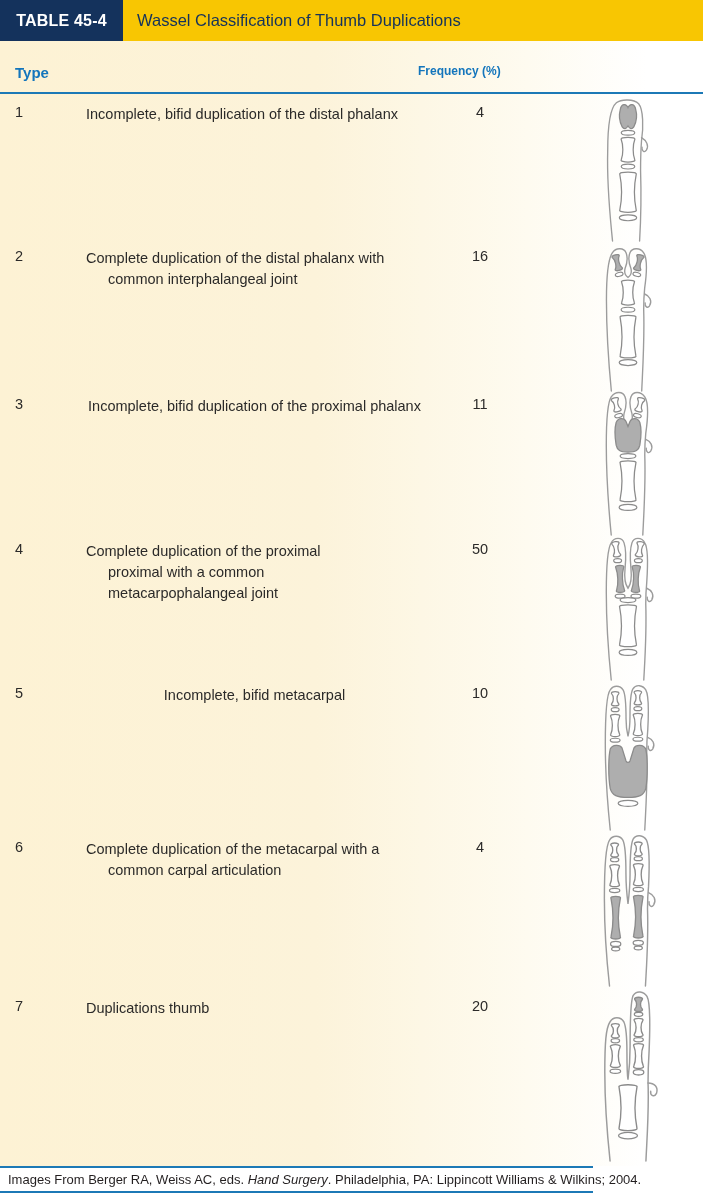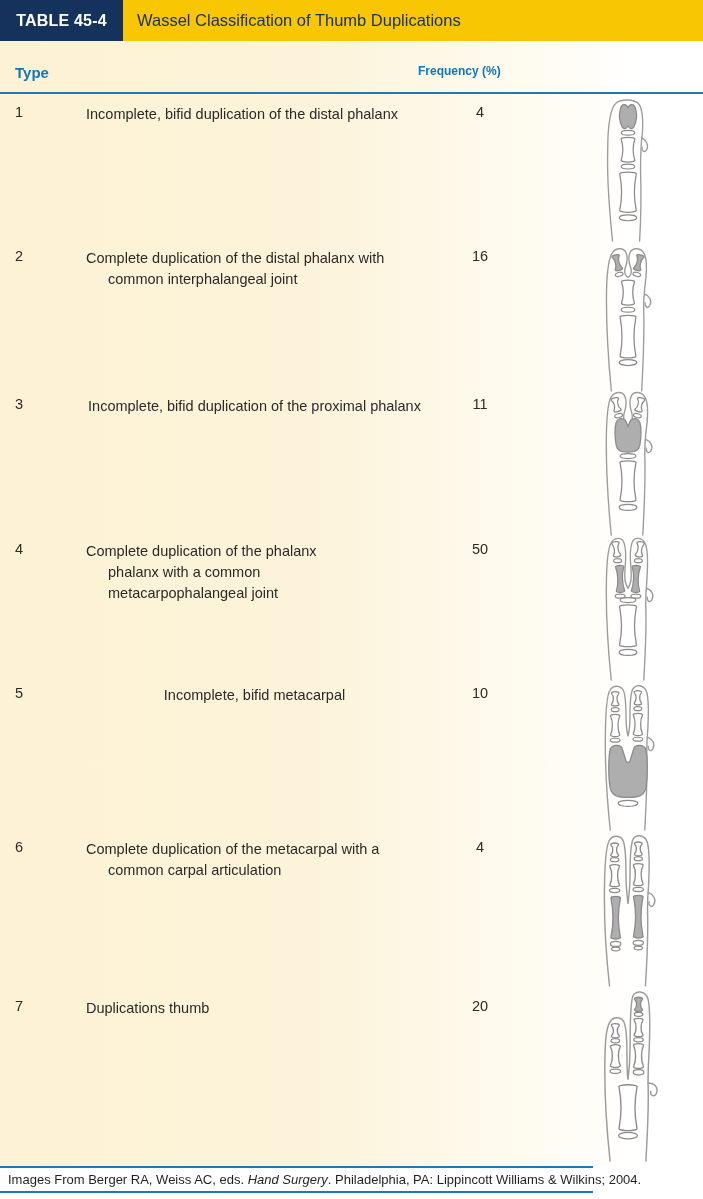--- a/index.html
+++ b/index.html
@@ -109,21 +109,21 @@
             <ellipse cx="35.5" cy="28" rx="4" ry="2" fill="#ffffff" stroke="#8B8B8B" stroke-width="1.2" transform="rotate(-14 35.5 28)"></ellipse>
             <ellipse cx="54.5" cy="28" rx="4" ry="2" fill="#ffffff" stroke="#8B8B8B" stroke-width="1.2" transform="rotate(14 54.5 28)"></ellipse>
             <path d="M33,35 C35,30 41,30 43,34 L45,39 L47,34 C49,30 55,30 57,35 C59,42 58,52 57,58 C56,63 53,65 45,65 C37,65 34,63 33,58 C32,52 31,42 33,35 Z" fill="#AEAEAE" stroke="#8B8B8B" stroke-width="1.3"></path>
             <ellipse cx="45" cy="69" rx="8" ry="2.5" fill="#ffffff" stroke="#8B8B8B" stroke-width="1.2"></ellipse>
             <path d="M37,76 C35,73 55,73 53,76 C50.8,86.76 50.8,102.24000000000001 53,113 C55,116 35,116 37,113 C39.2,102.24000000000001 39.2,86.76 37,76 Z" fill="#ffffff" stroke="#8B8B8B" stroke-width="1.3"></path>
             <ellipse cx="45" cy="121" rx="9" ry="3" fill="#ffffff" stroke="#8B8B8B" stroke-width="1.2"></ellipse>
           </svg>
         </div>
         <div class="row" style="top: 500px;">
           <div class="cell-type">4</div>
-          <div class="cell-desc" style="width: 252px;">Complete duplication of the phalanx phalanx with a common metacarpophalangeal joint</div>
+          <div class="cell-desc" style="width: 252px;">Complete duplication of the proximal proximal with a common metacarpophalangeal joint</div>
           <div class="cell-freq">50</div>
         </div>
         <div class="illus" style="top: 492px; height: 148px;">
           <svg viewBox="0 0 90 150" preserveAspectRatio="xMidYMin meet" role="img">
             <path d="M28,149 C25,120 23,95 23,60 C23,32 24,16 28,10 C31,4 39,4 41,10 C43,16 43,26 42,36 C41,46 42,52 45,56 C48,52 49,46 48,36 C47,26 47,16 49,10 C51,4 59,4 62,10 C66,16 65,35 64,50 C63,60 63,64 63,72 C64,102 62,130 61,149" fill="none" stroke="#9C9C9C" stroke-width="1.4" stroke-linecap="round"></path>
             <path d="M64,56 C69,58 72,63 69,68 C67,71 64,69 64.5,65" fill="none" stroke="#9C9C9C" stroke-width="1.4" stroke-linecap="round"></path>
             <path d="M29.5,11 C27.5,8 38.5,8 36.5,11 C34.3,13.440000000000001 34.3,19.560000000000002 36.5,22 C38.5,25 27.5,25 29.5,22 C31.7,19.560000000000002 31.7,13.440000000000001 29.5,11 Z" fill="#ffffff" stroke="#8B8B8B" stroke-width="1.3" transform="rotate(-8 33 16)"></path>
             <path d="M53.5,11 C51.5,8 62.5,8 60.5,11 C58.3,13.440000000000001 58.3,19.560000000000002 60.5,22 C62.5,25 51.5,25 53.5,22 C55.7,19.560000000000002 55.7,13.440000000000001 53.5,11 Z" fill="#ffffff" stroke="#8B8B8B" stroke-width="1.3" transform="rotate(8 57 16)"></path>
             <ellipse cx="34.5" cy="28" rx="4" ry="2" fill="#ffffff" stroke="#8B8B8B" stroke-width="1.2"></ellipse>
             <ellipse cx="55.5" cy="28" rx="4" ry="2" fill="#ffffff" stroke="#8B8B8B" stroke-width="1.2"></ellipse>

